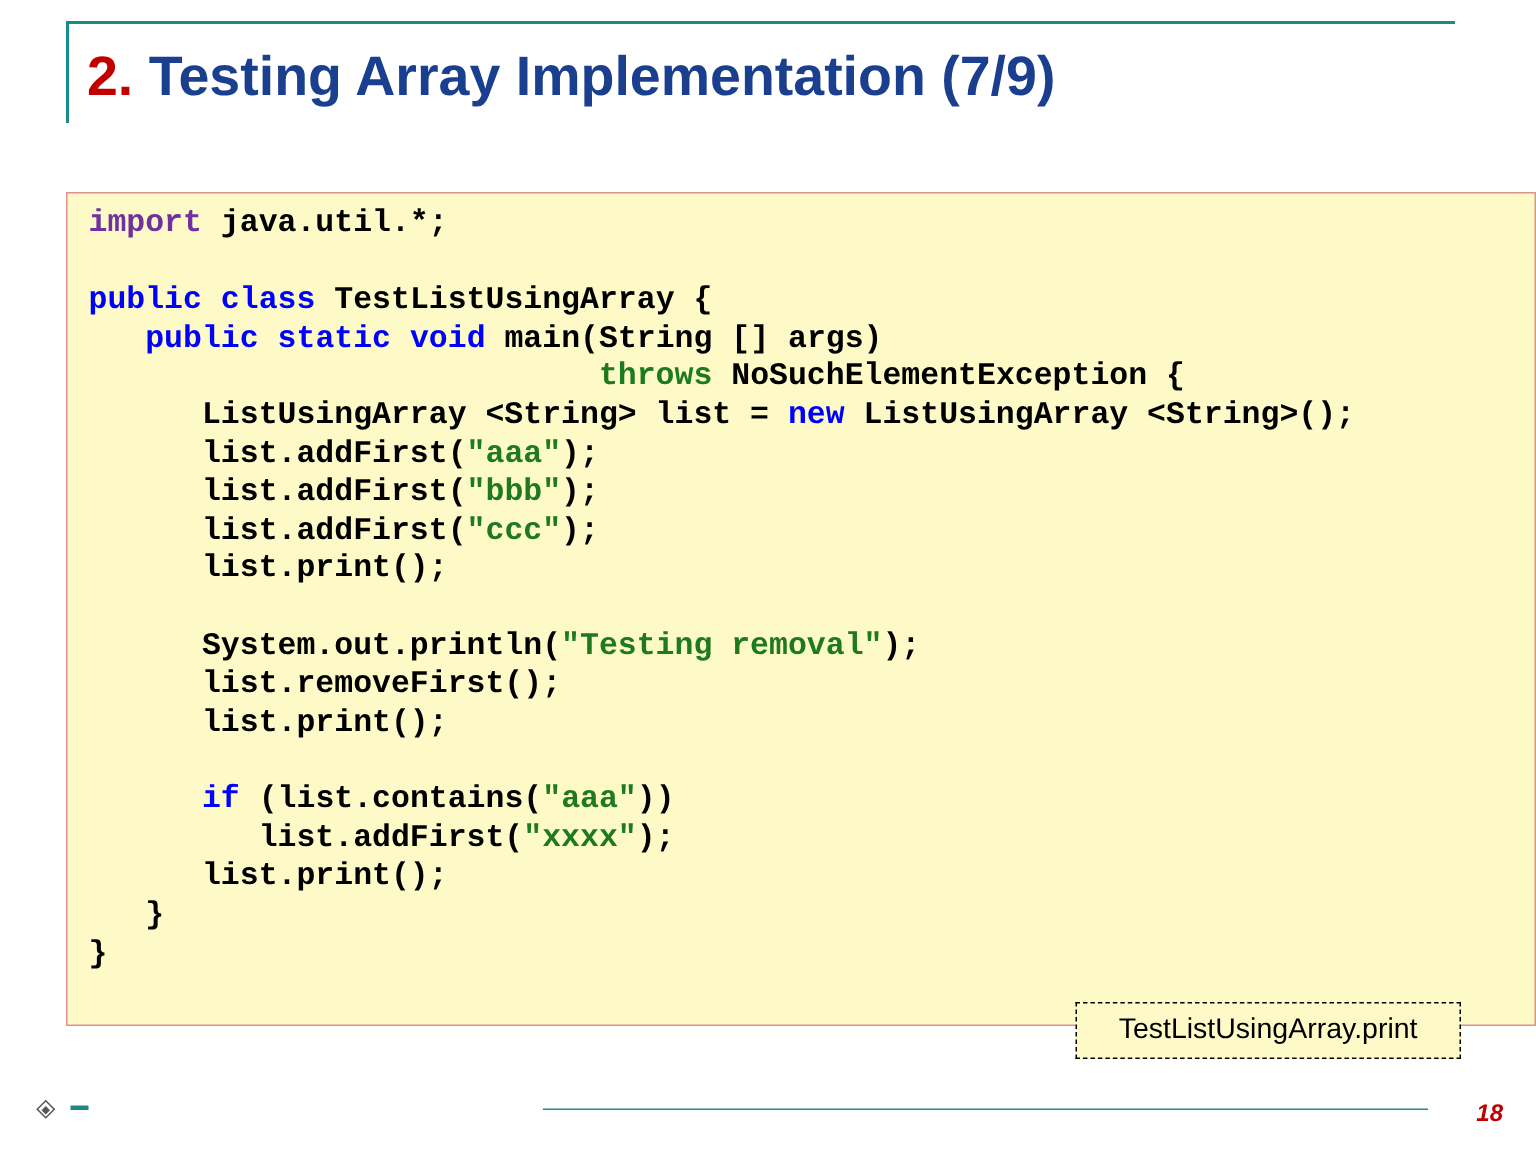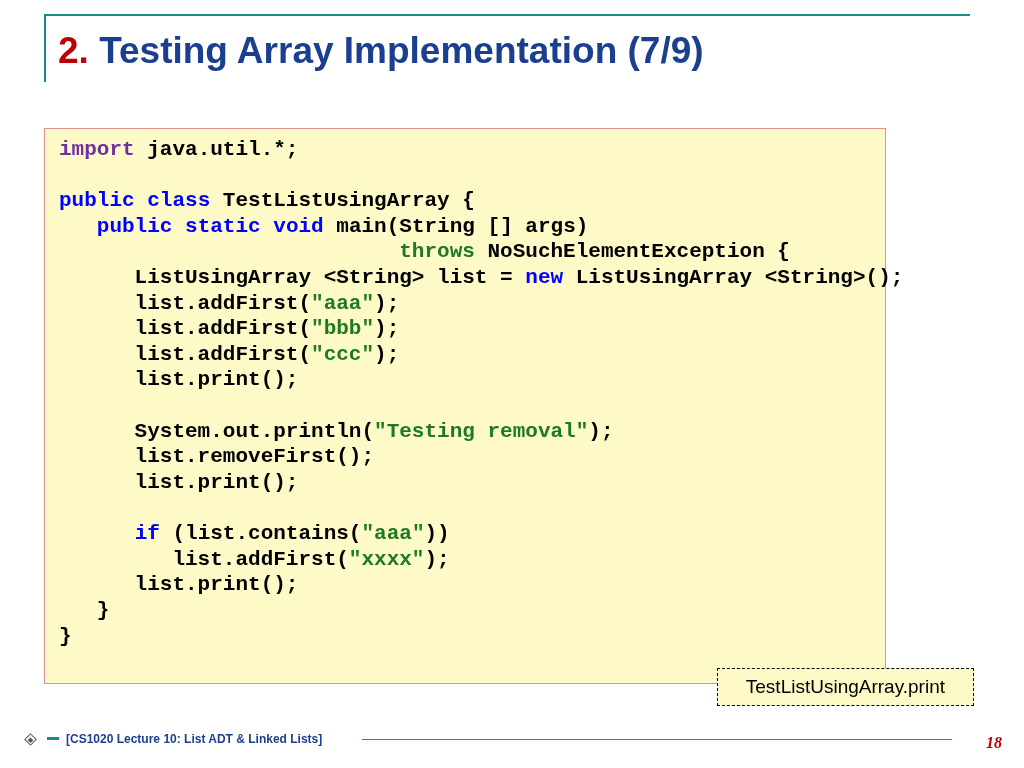--- a/index.html
+++ b/index.html
@@ -33,21 +33,21 @@
     left: 58px;
     font-size: 37px;
     font-weight: bold;
   }
   .title-num { color: #c00000; }
   .title-text { color: #1b3f8f; }
   .code-box {
     position: absolute;
     top: 128px;
     left: 44px;
-    width: 842px;
+    width: 980px;
     height: 556px;
     background: #fdfac8;
     border: 1px solid #e09090;
     padding: 8px 14px;
     font-family: "Courier New", monospace;
     font-size: 21px;
     font-weight: bold;
     line-height: 1.22;
     color: #000000;
     white-space: pre;
@@ -118,21 +118,20 @@
     background: #1a8a8a;
   }
   .page-num {
     position: absolute;
     right: 22px;
     bottom: 16px;
     font-size: 16px;
     font-weight: bold;
     font-style: italic;
     color: #c00000;
-    font-family: Liberation Serif, serif;
   }
 </style>
 </head>
 <body>
 
 <div class="slide-border-top"></div>
 <div class="slide-border-left"></div>
 
 <div class="title">
   <span class="title-num">2.</span><span class="title-text"> Testing Array Implementation (7/9)</span>
@@ -157,17 +156,16 @@
 <span>         list.addFirst(</span><span class="str-green">"xxxx"</span><span>);</span>
 <span>      list.print();</span>
 <span>   }</span>
 <span>}</span></div>
 
 <div class="file-label">TestListUsingArray.print</div>
 
 <div class="footer">
   <div class="footer-diamond"></div>
   <div class="footer-line-left"></div>
-  <div class="footer-text">[CS1020 Lecture 10: List ADT &amp; Linked Lists]</div>
   <div class="footer-line-right"></div>
 </div>
 
 <div class="page-num">18</div>
 
 </body></html>

